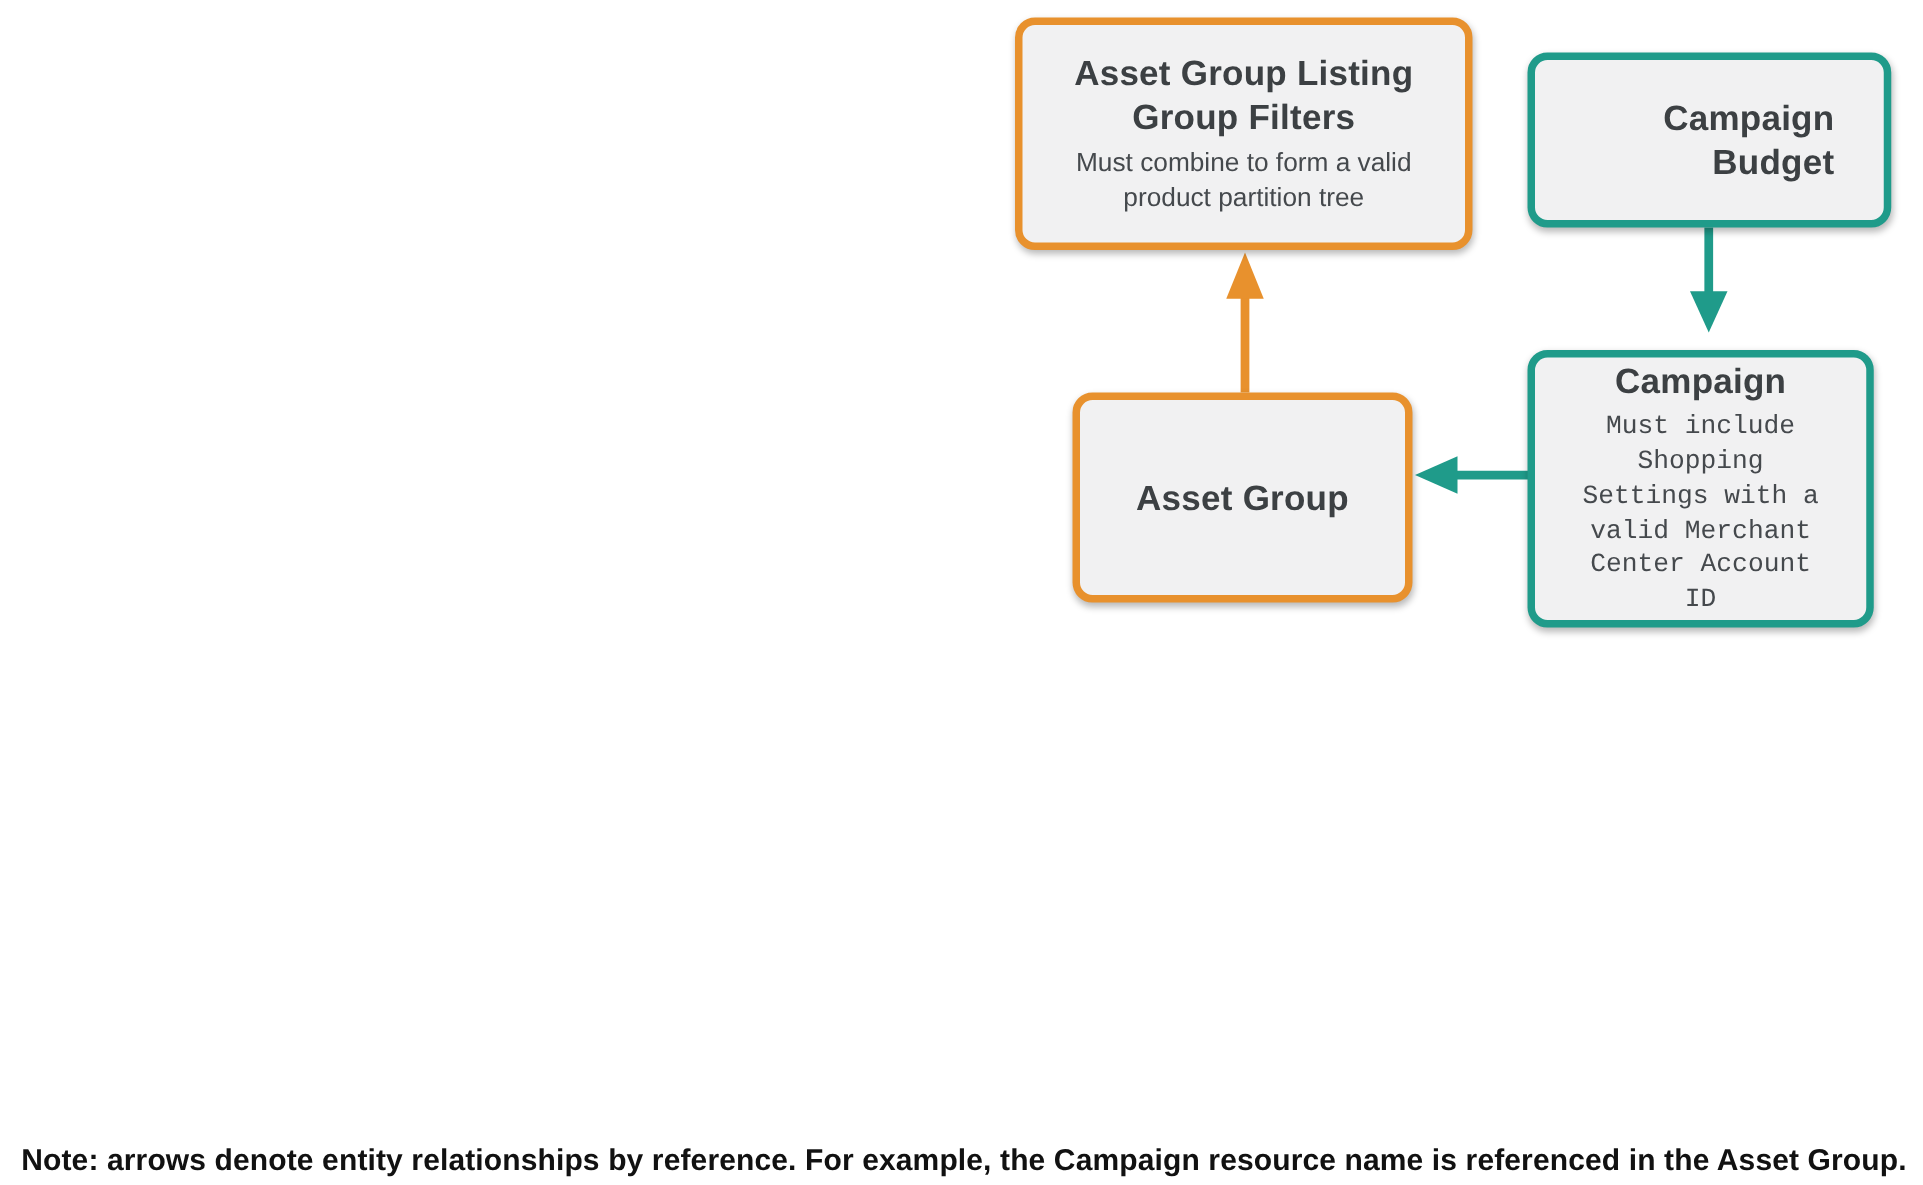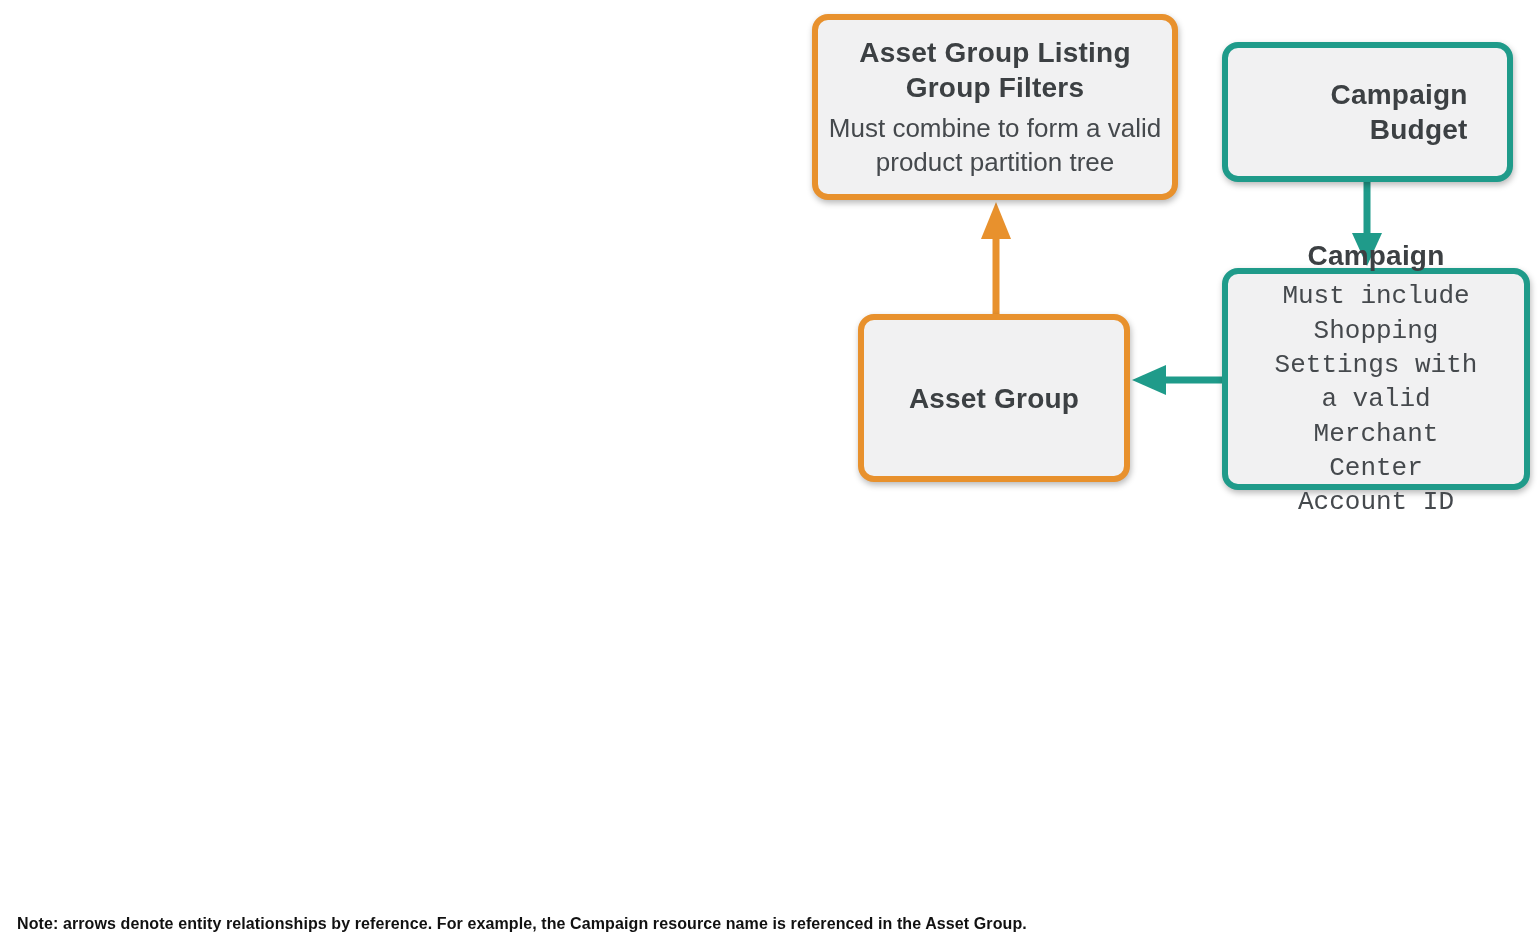--- a/index.html
+++ b/index.html
@@ -41,21 +41,21 @@
   .node.teal   { border-color: var(--teal, #1F9B8A); }
 
   .node-title {
     font-size: 28px;
     font-weight: bold;
     line-height: 1.25;
     color: var(--title-text, #3C4043);
     letter-spacing: 0.2px;
   }
   .node-subtitle {
-    font-size: 26px;
+    font-size: 21px;
     font-weight: normal;
     line-height: 1.32;
     color: var(--subtitle-text, #45494D);
     margin-top: 6px;
   }
 
   #node-aglgf {
     left: 812px;
     top: 14px;
     width: 366px;
@@ -74,36 +74,36 @@
     text-align: right;
   }
   #node-asset-group {
     left: 858px;
     top: 314px;
     width: 272px;
     height: 168px;
   }
   #node-campaign {
     left: 1222px;
-    top: 268px;
-    width: 308px;
+    top: 280px;
+    width: 277px;
     height: 222px;
   }
   #node-campaign .node-subtitle {
     max-width: 214px;
     margin-left: auto;
     margin-right: auto;
     font-family: Liberation Mono, monospace;
   }
 
   .note {
     position: absolute;
     left: 17px;
     top: 915px;
-    font-size: 16px;
+    font-size: 24px;
     font-weight: bold;
     color: var(--note-text, #111111);
     letter-spacing: 0.1px;
     white-space: nowrap;
   }
 </style>
 </head>
 <body>
 
 <div class="canvas">

